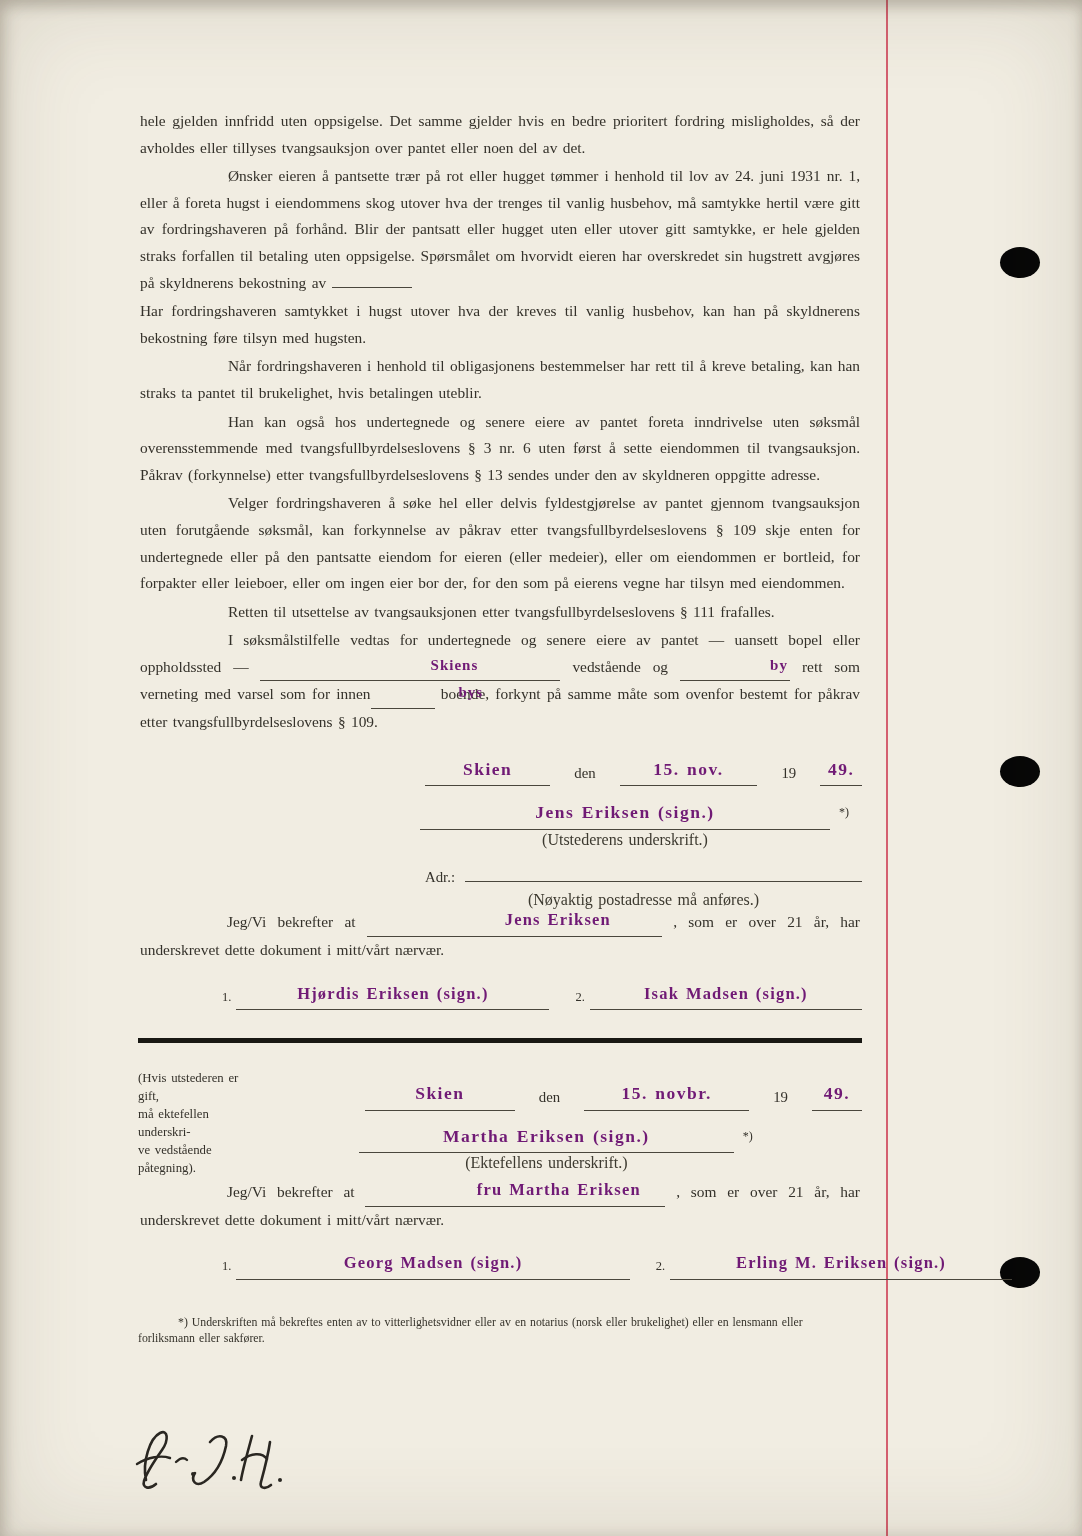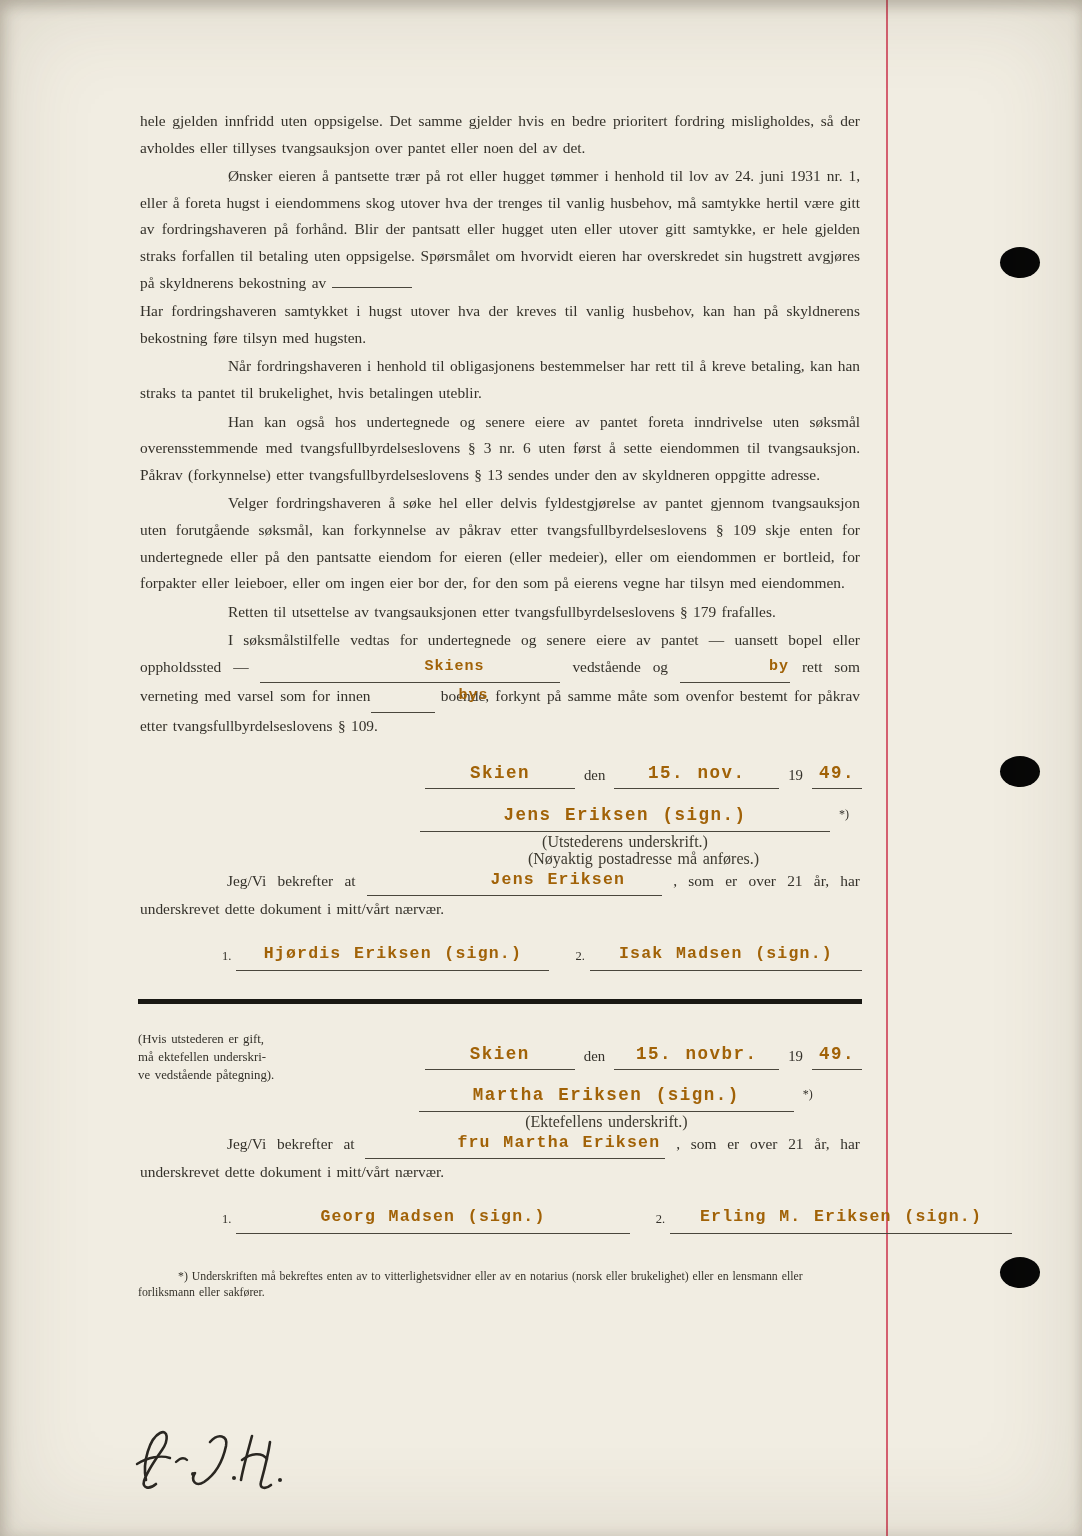--- a/index.html
+++ b/index.html
@@ -22,34 +22,34 @@
   .content{
     position:absolute;left:138px;top:106px;width:724px;
     font-size:15.4px;line-height:26.6px;text-align:justify;word-spacing:1.5px;
   }
   p.para{margin:2px;padding:0}
   .indent{text-indent:88px}
   .gap{margin-top:36px}
 
   .fill{display:inline-block;border-bottom:1.2px solid #4a463c;text-align:center;vertical-align:baseline}
   .typed{
-    font-family:Liberation Mono, monospace;font-weight:700;
-    color:#a16207;letter-spacing:1px;position:relative;top:-2px;white-space:nowrap;font-size:15px;
+    font-family:Liberation Serif, serif;font-weight:700;
+    color:#701a75;letter-spacing:1px;position:relative;top:-2px;white-space:nowrap;font-size:15px;
   }
   .t17{font-size:16.5px;letter-spacing:1.2px}
   .t18{font-size:17.5px;letter-spacing:1.5px}
 
   .w50{width:50px}.w64{width:64px}.w80{width:80px}.w110{width:110px}
   .w150{width:150px}.w165{width:165px}.w295{width:295px}.w300{width:300px}
   .w375{width:375px}.w410{width:410px}
 
-  .date-row{margin-top:22px;margin-left:287px;display:flex;align-items:center;gap:9px;text-align:left}
+  .date-row{margin-top:22px;margin-left:287px;display:flex;align-items:flex-end;gap:24px;text-align:left}
   .plabel{font-size:14.8px;flex:0 0 auto}
 
-  .sig-row{margin-top:15px;margin-left:282px;display:flex;align-items:center;text-align:left}
+  .sig-row{margin-top:15px;margin-left:282px;display:flex;align-items:flex-end;text-align:left}
   .noteref{font-size:12px;margin-left:9px;position:relative;top:-4px}
   .caption{font-size:16px;line-height:14px;color:#3c392f;text-align:center}
   .cap-sig{width:410px;margin-left:282px;margin-top:3px}
 
   .addr-row{margin-top:17px;margin-left:287px;display:flex;align-items:baseline;text-align:left}
   .addr-label{font-size:14.8px;flex:0 0 auto}
   .addr-line{flex:1;margin-left:10px}
   .cap-addr{width:437px;margin-left:287px;margin-top:3px}
 
   .confirm{margin-top:17px;text-indent:87px}
@@ -96,21 +96,21 @@
     </p>
 
     <p class="para gap">Har fordringshaveren samtykket i hugst utover hva der kreves til vanlig husbehov, kan han på skyldnerens bekostning føre tilsyn med hugsten.</p>
 
     <p class="para indent">Når fordringshaveren i henhold til obligasjonens bestemmelser har rett til å kreve betaling, kan han straks ta pantet til brukelighet, hvis betalingen uteblir.</p>
 
     <p class="para indent">Han kan også hos undertegnede og senere eiere av pantet foreta inndrivelse uten søksmål overensstemmende med tvangsfullbyrdelseslovens § 3 nr. 6 uten først å sette eiendommen til tvangsauksjon. Påkrav (forkynnelse) etter tvangsfullbyrdelseslovens § 13 sendes under den av skyldneren oppgitte adresse.</p>
 
     <p class="para indent">Velger fordringshaveren å søke hel eller delvis fyldestgjørelse av pantet gjennom tvangsauksjon uten forutgående søksmål, kan forkynnelse av påkrav etter tvangsfullbyrdelseslovens § 109 skje enten for undertegnede eller på den pantsatte eiendom for eieren (eller medeier), eller om eiendommen er bortleid, for forpakter eller leieboer, eller om ingen eier bor der, for den som på eierens vegne har tilsyn med eiendommen.</p>
 
-    <p class="para indent">Retten til utsettelse av tvangsauksjonen etter tvangsfullbyrdelseslovens § 179 frafalles.</p>
+    <p class="para indent">Retten til utsettelse av tvangsauksjonen etter tvangsfullbyrdelseslovens § 111 frafalles.</p>
 
     <p class="para indent">
       <span>I søksmålstilfelle vedtas for undertegnede og senere eiere av pantet — uansett bopel eller oppholdssted —</span>
       <span class="fill w300"><span class="typed">Skiens</span></span>
       <span>vedstående og</span>
       <span class="fill w110"><span class="typed">by</span></span>
       <span>rett som verneting med varsel som for innen</span><span class="fill w64"><span class="typed">bys</span></span>
       <span>boende, forkynt på samme måte som ovenfor bestemt for påkrav etter tvangsfullbyrdelseslovens § 109.</span>
     </p>
 
@@ -121,20 +121,24 @@
       <span class="plabel">19</span>
       <span class="fill w50"><span class="typed t18">49.</span></span>
     </div>
 
     <div class="sig-row">
       <span class="fill w410"><span class="typed t18">Jens Eriksen (sign.)</span></span>
       <span class="noteref">*)</span>
     </div>
     <div class="caption cap-sig">(Utstederens underskrift.)</div>
 
+    <div class="addr-row">
+      <span class="addr-label">Adr.:</span>
+      <span class="fill addr-line"></span>
+    </div>
     <div class="caption cap-addr">(Nøyaktig postadresse må anføres.)</div>
 
     <p class="para confirm">
       <span>Jeg/Vi bekrefter at</span>
       <span class="fill w295"><span class="typed t17">Jens Eriksen</span></span>
       <span>, som er over 21 år, har</span>
       <span>underskrevet dette dokument i mitt/vårt nærvær.</span>
     </p>
 
     <div class="witness-row">

